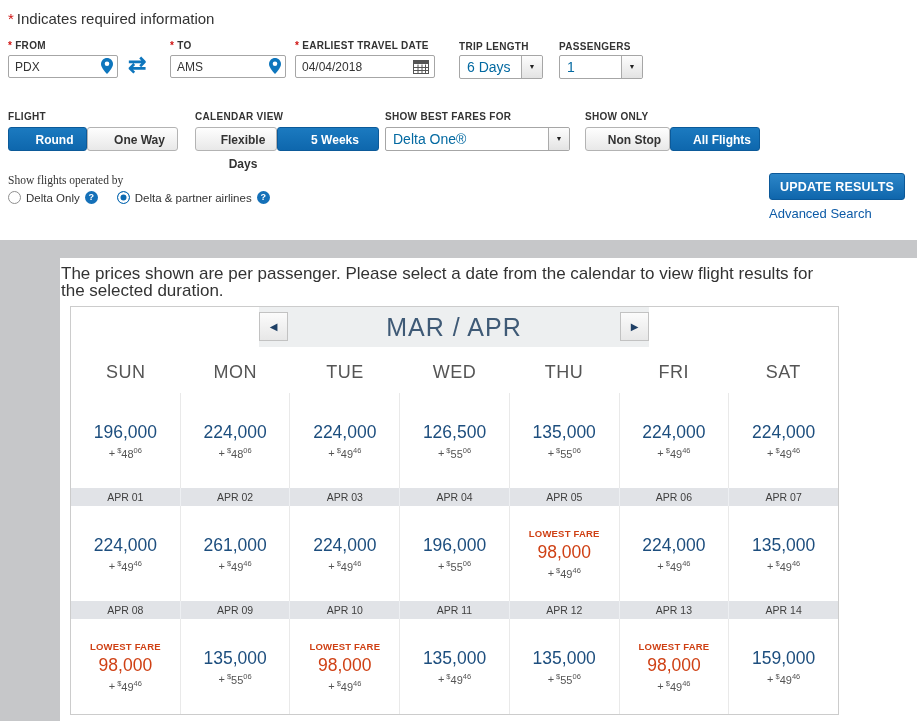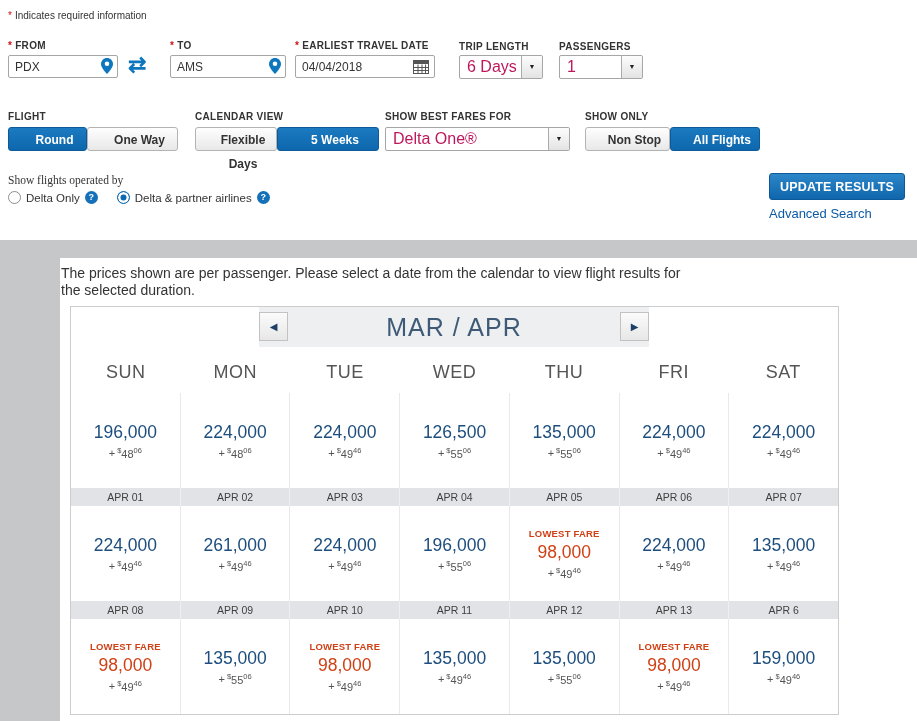--- a/index.html
+++ b/index.html
@@ -2,30 +2,30 @@
 <html><head>
 <meta charset="utf-8">
 <style>
   html,body{margin:0;padding:0;}
   body{width:917px;height:721px;position:relative;overflow:hidden;background:#fff;
        font-family:"Liberation Sans",sans-serif;}
 
   
   #top-form{position:absolute;left:0;top:0;width:917px;height:240px;background:#fff;}
   .req{color:#cf1110;margin-right:3px;}
-  .req-note{position:absolute;left:8px;top:10px;font-size:10px;color:#333;}
+  .req-note{position:absolute;left:8px;top:10px;font-size:15px;color:#333;}
   .field-label{position:absolute;font-size:10px;font-weight:bold;color:#333;letter-spacing:.3px;}
   .text-input{position:absolute;height:23px;border:1px solid #a6a6a6;border-radius:2px;
               font-size:12px;color:#333;padding:0 20px 0 6px;box-sizing:border-box;
               font-family:inherit;background:#fff;}
   .icon-in-input{position:absolute;cursor:pointer;line-height:0;}
   .swap{position:absolute;left:128px;top:52px;font-size:22px;color:#0e76bd;cursor:pointer;font-weight:bold;}
   .select{position:absolute;height:24px;border:1px solid #a6a6a6;border-radius:2px;background:#fff;
           box-sizing:border-box;cursor:pointer;}
-  .select-value{position:absolute;left:7px;top:0;line-height:22px;font-size:16px;color:#be185d;white-space:nowrap;}
+  .select-value{position:absolute;left:7px;top:0;line-height:22px;font-size:14px;color:#0369a1;white-space:nowrap;}
   .select-arrow{position:absolute;right:0;top:0;width:20px;height:100%;border-left:1px solid #ababab;
                 background:linear-gradient(#fdfdfd,#e3e3e3);text-align:center;line-height:22px;
                 font-size:7px;color:#222;border-radius:0 2px 2px 0;}
   .toggle{position:absolute;height:24px;font-size:12px;font-weight:bold;text-align:center;line-height:24px;
           border:1px solid #b3b3b3;background:linear-gradient(#fefefe,#e8e8e8);color:#333;border-radius:3px;
           cursor:pointer;box-sizing:border-box;padding-left:14px;}
   .toggle.active{background:linear-gradient(#1b7ac0,#0e67ad);border-color:#0c5a99;color:#fff;}
   .op-label{position:absolute;left:8px;top:174px;font-size:11.5px;color:#333;font-family:Liberation Serif, serif;}
   .radio-row{position:absolute;left:8px;top:191px;display:flex;align-items:center;gap:5px;
              font-size:11.5px;color:#333;}
@@ -37,21 +37,21 @@
   .radio-label{cursor:pointer;}
   .update-btn{position:absolute;left:769px;top:173px;width:136px;height:27px;
               background:linear-gradient(#2c86c8,#0f66ac);color:#fff;font-weight:bold;font-size:12.5px;
               border:1px solid #0c5999;border-radius:3px;text-align:center;line-height:27px;cursor:pointer;
               box-sizing:border-box;letter-spacing:.2px;}
   .adv-link{position:absolute;left:769px;top:206px;font-size:13px;color:#0c5aa6;cursor:pointer;}
 
   
   #bottom{position:absolute;left:0;top:240px;width:917px;bottom:0;background:#c6c7c9;}
   #content-panel{position:absolute;left:60px;top:18px;right:0;bottom:0;background:#fff;}
-  .cal-note{position:absolute;left:1px;top:7px;font-size:14px;color:#333;line-height:17px;}
+  .cal-note{position:absolute;left:1px;top:7px;font-size:17px;color:#333;line-height:17px;}
   .calendar{position:absolute;left:10px;top:48px;width:767px;border:1px solid #ccc;background:#fff;}
   .cal-header{height:40px;position:relative;}
   .cal-header-bar{position:absolute;left:188px;top:0;width:390px;height:40px;background:#edeff0;}
   .cal-arrow{position:absolute;top:5px;width:29px;height:29px;background:linear-gradient(#fbfbfb,#e7e7e7);
              border:1px solid #c2c2c2;text-align:center;line-height:28px;font-size:10px;color:#1f4066;
              cursor:pointer;box-sizing:border-box;}
   .cal-arrow.prev{left:0;}
   .cal-arrow.next{right:0;}
   .cal-title{position:absolute;left:0;right:0;top:0;text-align:center;line-height:40px;font-size:25px;
              color:#3f5a76;letter-spacing:1px;}
@@ -274,21 +274,21 @@
               <div class="tax"><span class="plus">+</span><sup>$</sup><span>49</span><sup>46</sup></div>
             </div>
           </div>
           <div class="date-bar">
             <div class="date-cell">APR 08</div>
             <div class="date-cell">APR 09</div>
             <div class="date-cell">APR 10</div>
             <div class="date-cell">APR 11</div>
             <div class="date-cell">APR 12</div>
             <div class="date-cell">APR 13</div>
-            <div class="date-cell">APR 6</div>
+            <div class="date-cell">APR 14</div>
           </div>
           <div class="fare-row">
             <div class="fare-cell lowest">
               <div class="lowest-label">LOWEST FARE</div>
               <div class="miles">98,000</div>
               <div class="tax"><span class="plus">+</span><sup>$</sup><span>49</span><sup>46</sup></div>
             </div>
             <div class="fare-cell">
               <div class="miles">135,000</div>
               <div class="tax"><span class="plus">+</span><sup>$</sup><span>55</span><sup>06</sup></div>

